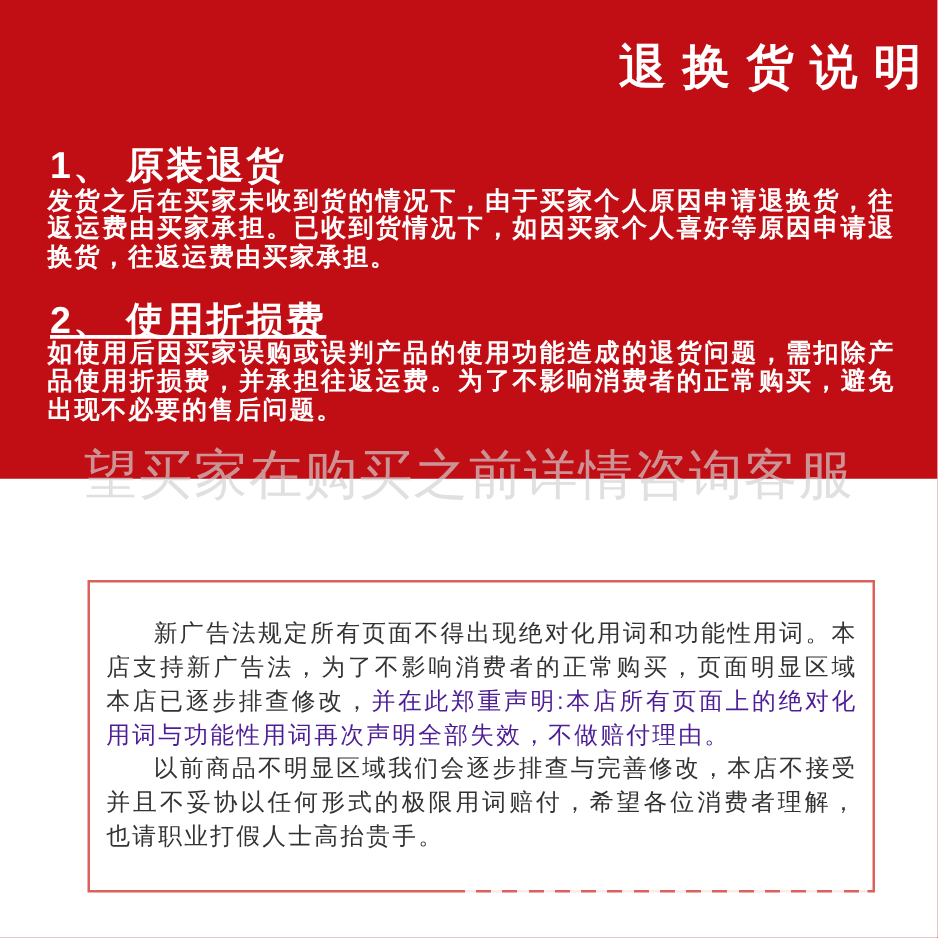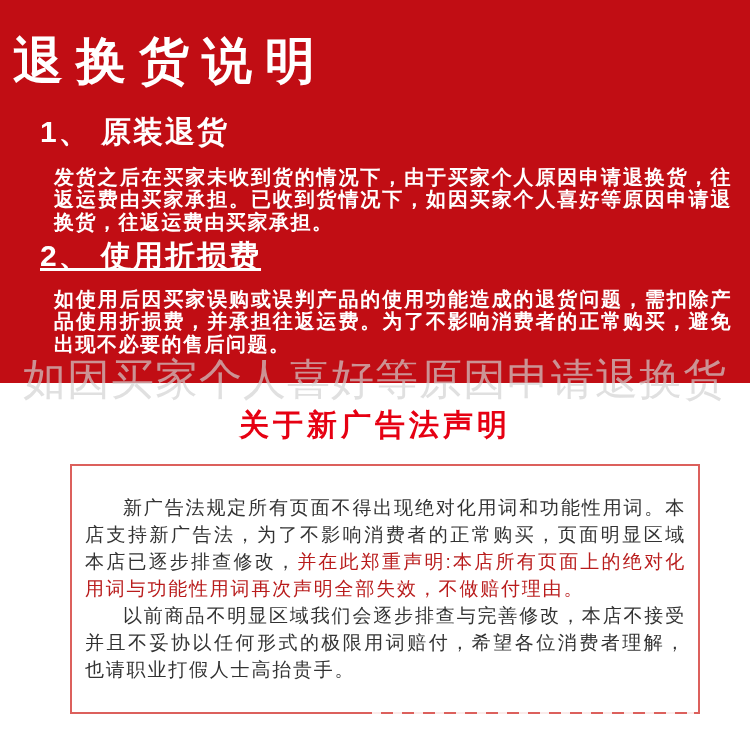--- a/index.html
+++ b/index.html
@@ -20,23 +20,23 @@
     top: 0; left: 0;
     width: 750px;
     height: 383px;
     background: #c10d14;
   }
   .banner-title {
     position: absolute;
     top: 28px; left: 0;
     width: 100%;
     margin: 0;
-    text-align: left;
+    text-align: right;
     color: #ffffff;
-    font-size: 50px;
+    font-size: 38px;
     font-weight: bold;
     letter-spacing: 13px;
     text-indent: 13px;
     white-space: nowrap;
   }
   .sec-heading {
     position: absolute;
     left: 40px;
     margin: 0;
     color: #ffffff;
@@ -44,21 +44,21 @@
     font-weight: bold;
     letter-spacing: 2px;
     white-space: nowrap;
   }
   .sec-heading.h1 { top: 112px; }
   .sec-heading.h2 { top: 236px; text-decoration: underline; }
   .sec-body {
     position: absolute;
     left: 38px;
     width: 678px;
-    margin: 16px;
+    margin: 0;
     color: #ffffff;
     font-size: 20px;
     font-weight: bold;
     line-height: 22.4px;
     letter-spacing: 1.5px;
     text-align: justify;
   }
   .sec-body.p1 { top: 150px; }
   .sec-body.p2 { top: 272px; }
 
@@ -101,21 +101,21 @@
   }
   .notice-box p {
     margin: 0;
     color: #333333;
     font-size: 19px;
     line-height: 27px;
     letter-spacing: 1.8px;
     text-indent: 2em;
     text-align: justify;
   }
-  .notice-red { color: #b91c1c; }
+  .notice-red { color: #4c1d95; }
 
   
   .border-dash-overlay {
     position: absolute;
     top: 710px; left: 372px;
     width: 322px;
     height: 5px;
     background: repeating-linear-gradient(
       90deg,
       rgba(255, 255, 255, 0.88) 0px, rgba(255, 255, 255, 0.88) 9px,
@@ -132,23 +132,22 @@
   <section class="red-banner">
     <h1 class="banner-title">退换货说明</h1>
 
     <h2 class="sec-heading h1">1、 原装退货</h2>
     <p class="sec-body p1">发货之后在买家未收到货的情况下，由于买家个人原因申请退换货，往返运费由买家承担。已收到货情况下，如因买家个人喜好等原因申请退换货，往返运费由买家承担。</p>
 
     <h2 class="sec-heading h2">2、 使用折损费</h2>
     <p class="sec-body p2">如使用后因买家误购或误判产品的使用功能造成的退货问题，需扣除产品使用折损费，并承担往返运费。为了不影响消费者的正常购买，避免出现不必要的售后问题。</p>
   </section>
 
-  <div class="watermark-top">如因买家个人喜好等原因申请退换货</div>
+  <div class="watermark-top">望买家在购买之前详情咨询客服</div>
 
-  <h2 class="notice-title">关于新广告法声明</h2>
 
   <div class="notice-box">
     <p><span>新广告法规定所有页面不得出现绝对化用词和功能性用词。本店支持新广告法，为了不影响消费者的正常购买，页面明显区域本店已逐步排查修改，</span><span class="notice-red">并在此郑重声明:本店所有页面上的绝对化用词与功能性用词再次声明全部失效，不做赔付理由。</span></p>
     <p>以前商品不明显区域我们会逐步排查与完善修改，本店不接受并且不妥协以任何形式的极限用词赔付，希望各位消费者理解，也请职业打假人士高抬贵手。</p>
   </div>
 
   <div class="border-dash-overlay"></div>
 
 </div>
 

